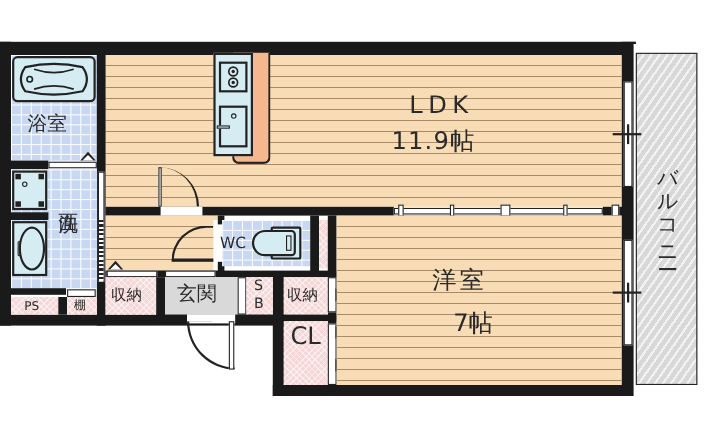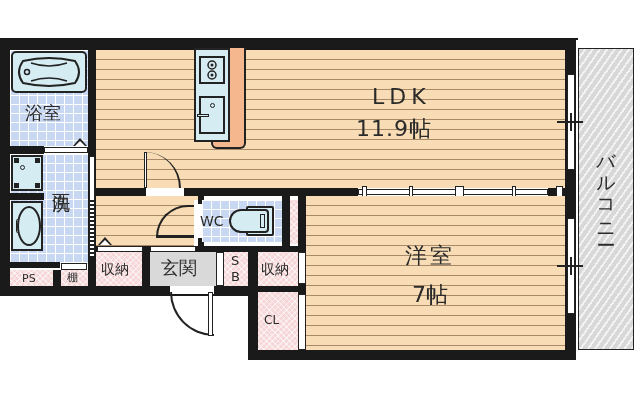--- a/index.html
+++ b/index.html
@@ -142,25 +142,25 @@
 <div class="abs" style="left:216px;top:252px;width:8px;height:34px;background:#fff;border:1.5px solid #222;"></div>
 <div class="abs floor-storage" style="left:224px;top:252px;width:24px;height:34px;"></div>
 <div class="label" style="left:231px;top:254px;font-size:13px;">S</div>
 <div class="label" style="left:231px;top:270px;font-size:13px;">B</div>
 <div class="abs wall" style="left:214px;top:286px;width:44px;height:8px;"></div>
 
 <div class="abs floor-storage" style="left:258px;top:252px;width:40px;height:34px;"></div>
 <div class="label" style="left:261px;top:262px;font-size:14px;">収納</div>
 <div class="abs wall" style="left:258px;top:286px;width:48px;height:6px;"></div>
 <div class="abs floor-storage" style="left:258px;top:292px;width:40px;height:58px;"></div>
-<div class="label" style="left:264px;top:314px;font-size:12px;">CL</div>
+<div class="label" style="left:264px;top:296px;font-size:22px;">CL</div>
 <div class="abs" style="left:298px;top:252px;width:8px;height:32px;background:#fff;border:1.5px solid #222;"></div>
 <div class="abs" style="left:298px;top:294px;width:8px;height:56px;background:#fff;border:1.5px solid #222;"></div>
 <div class="abs" style="left:305px;top:262px;width:0;height:0;border-top:6px solid transparent;border-bottom:6px solid transparent;border-left:6px solid #222;"></div>
 <div class="abs" style="left:305px;top:296px;width:0;height:0;border-top:6px solid transparent;border-bottom:6px solid transparent;border-left:6px solid #222;"></div>
 <div class="abs" style="left:305px;top:326px;width:0;height:0;border-top:6px solid transparent;border-bottom:6px solid transparent;border-left:6px solid #222;"></div>
 
 <div class="abs floor-wood" style="left:306px;top:196px;width:259px;height:154px;"></div>
-<div class="label" style="left:405px;top:245px;font-size:22px;letter-spacing:3px;">洋室</div>
+<div class="label" style="left:393px;top:245px;font-size:22px;letter-spacing:3px;">洋室</div>
 <div class="label" style="left:412px;top:284px;font-size:22px;">7帖</div>
 <div class="abs win" style="left:567px;top:218px;width:8px;height:96px;"></div>
 <div class="abs" style="left:557px;top:265px;width:26px;height:1.5px;background:#222;"></div>
 <div class="abs" style="left:570px;top:257px;width:1.5px;height:18px;background:#222;"></div>
 
 </body></html>

